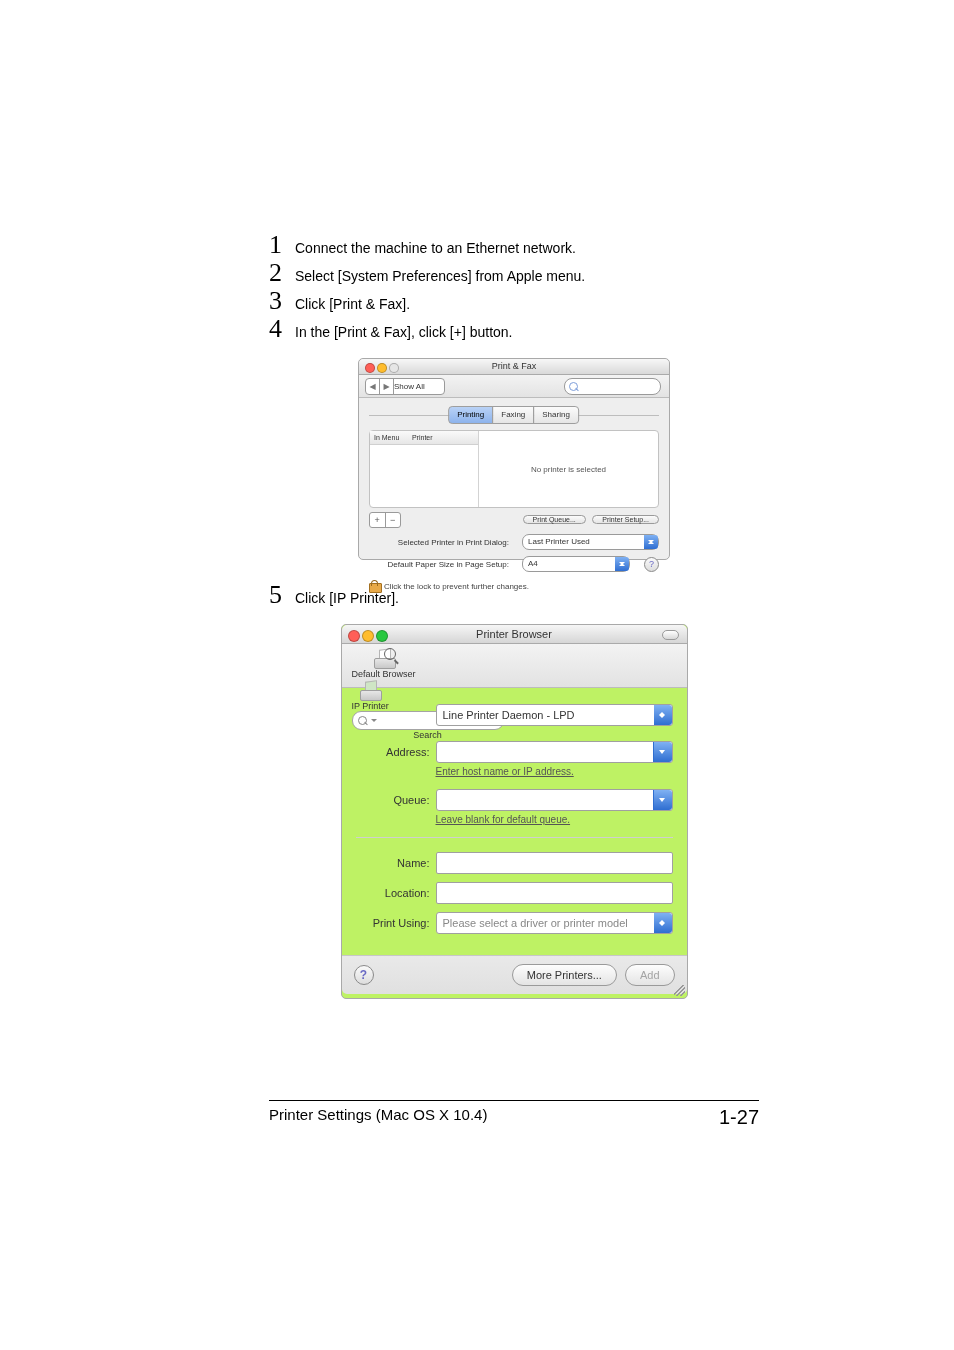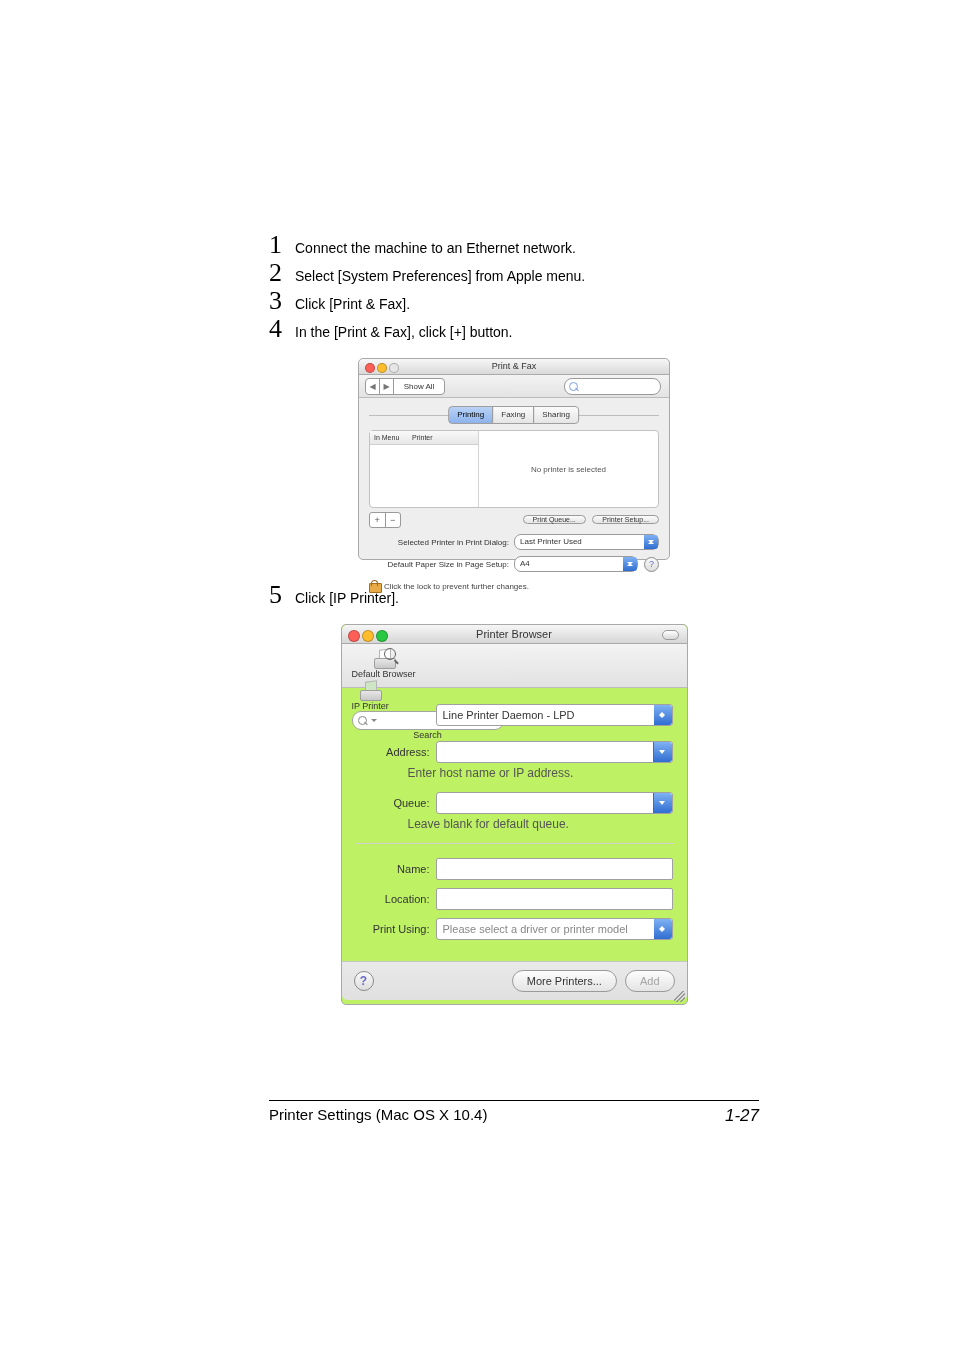--- a/index.html
+++ b/index.html
@@ -4,53 +4,53 @@
 <style>
   html,body{margin:0;padding:0;background:#fff;}
   .page{width:954px;height:1350px;position:relative;font-family:Arial,Helvetica,sans-serif;color:#000;}
   .content{position:absolute;left:269px;top:230px;width:490px;}
   .heading{font-weight:bold;font-size:17px;margin-bottom:10px;}
   .steps{list-style:none;padding:0;margin:0;}
   .steps li{display:flex;align-items:baseline;margin:2px 0;}
   .num{font-family:"Times New Roman",serif;font-size:26px;font-weight:normal;width:26px;text-align:left;line-height:1;}
   .step-text{font-size:14px;line-height:1.3;padding-top:4px;}
   .footer{position:absolute;left:269px;width:490px;border-top:1px solid #000;padding-top:5px;display:flex;justify-content:space-between;font-size:15px;}
-  .footer-right{font-size:17px;font-style:italic;}
+  .footer-right{font-size:20px;}
 
   
   .shot1{margin:16px auto 0;width:310px;height:200px;border:1px solid #a9a9a9;background:#eee;border-radius:5px;font-size:9px;color:#333;position:relative;}
   .titlebar1{height:15px;background:linear-gradient(#f7f7f7,#d9d9d9);border-bottom:1px solid #aaa;border-radius:5px 5px 0 0;text-align:center;line-height:15px;}
   .traffic{position:absolute;left:6px;top:4px;}
   .dot{display:inline-block;width:8px;height:8px;border-radius:50%;margin-right:2px;border:1px solid rgba(0,0,0,.25);}
   .red{background:#ff5f57;} .yel{background:#ffbd2e;} .grn{background:#e6e6e6;}
   .toolbar1{height:22px;background:linear-gradient(#f3f3f3,#e3e3e3);border-bottom:1px solid #bcbcbc;position:relative;}
   .nav-pill{position:absolute;left:6px;top:3px;width:78px;height:15px;border:1px solid #9a9a9a;border-radius:4px;background:#fff;display:flex;align-items:center;font-size:8px;}
   .nav-seg{width:13px;text-align:center;border-right:1px solid #9a9a9a;height:100%;line-height:15px;color:#777;}
-  .nav-label{flex:1;text-align:center;line-height:15px;}
+  .nav-label{flex:1;text-align:left;line-height:15px;}
   .search1{position:absolute;right:8px;top:3px;width:95px;height:15px;border:1px solid #9a9a9a;border-radius:8px;background:#fff;}
   .search1::before{content:"";position:absolute;left:4px;top:3px;width:7px;height:7px;border:1px solid #7f9fda;border-radius:50%;}
   .search1::after{content:"";position:absolute;left:10px;top:10px;width:4px;height:1px;background:#7f9fda;transform:rotate(45deg);}
   .tabs1{position:relative;height:18px;margin-top:8px;}
   .tabs-line{position:absolute;left:10px;right:10px;top:9px;height:1px;background:#bdbdbd;}
   .tab-grp{position:absolute;left:50%;transform:translateX(-50%);top:0;display:flex;}
   .tab{height:16px;padding:0 8px;border:1px solid #9e9e9e;background:linear-gradient(#fbfbfb,#e5e5e5);font-size:8px;line-height:16px;margin-left:-1px;}
   .tab:first-child{border-radius:4px 0 0 4px;}
   .tab:last-child{border-radius:0 4px 4px 0;}
   .tab.active{background:linear-gradient(#b9d2f6,#8db3ec);color:#000;}
   .panel1{margin:6px 10px 0;height:76px;border:1px solid #c2c2c2;border-radius:4px;background:#fff;position:relative;display:flex;}
   .left-list{width:108px;border-right:1px solid #d3d3d3;height:100%;}
   .list-hdr{height:13px;background:linear-gradient(#fafafa,#e6e6e6);border-bottom:1px solid #d0d0d0;font-size:7px;padding-left:4px;line-height:13px;}
   .list-hdr span:first-child{display:inline-block;width:36px;}
   .right-msg{flex:1;display:flex;align-items:center;justify-content:center;font-size:8px;color:#555;}
   .pm-row{margin:4px 10px 0;display:flex;justify-content:space-between;align-items:center;}
   .pm{width:30px;height:14px;border:1px solid #9a9a9a;border-radius:3px;background:#fff;display:flex;}
   .pm div{width:50%;text-align:center;line-height:14px;font-size:9px;color:#555;}
   .pm div:first-child{border-right:1px solid #9a9a9a;}
   .btn-oval{height:14px;padding:0 9px;border:1px solid #9a9a9a;border-radius:8px;background:linear-gradient(#fbfbfb,#e5e5e5);font-size:7px;line-height:14px;margin-left:4px;}
-  .row1{margin:6px 10px 0;display:flex;align-items:center;font-size:8px;}
+  .row1{margin:6px 10px 0;display:flex;align-items:center;font-size:8px;gap:8px;}
   .row1 .lab{text-align:right;width:140px;padding-right:5px;}
   .popup{flex:1;height:14px;border:1px solid #9a9a9a;border-radius:7px;background:#fff;position:relative;line-height:14px;padding-left:5px;font-size:8px;}
   .popup .cap{position:absolute;right:0;top:0;width:14px;height:14px;background:linear-gradient(#7fb1f3,#2f6ed1);border-radius:0 3px 3px 0;}
   .popup .cap::before{content:"";position:absolute;left:4px;top:3px;border:3px solid transparent;border-bottom:3px solid #fff;}
   .popup .cap::after{content:"";position:absolute;left:4px;bottom:3px;border:3px solid transparent;border-top:3px solid #fff;}
   .help{width:13px;height:13px;border:1px solid #8a8a8a;border-radius:50%;background:linear-gradient(#fafafa,#ddd);color:#6a6ac4;font-size:9px;text-align:center;line-height:13px;margin-left:6px;}
   .lock-row{margin:8px 10px 0;display:flex;align-items:center;font-size:8px;color:#444;}
   .lock{width:11px;height:13px;margin-right:4px;position:relative;}
   .lock::before{content:"";position:absolute;bottom:0;left:0;width:11px;height:8px;background:#e8a948;border:1px solid #a47020;border-radius:1px;}
   .lock::after{content:"";position:absolute;top:0;left:2px;width:5px;height:5px;border:1px solid #9a6a20;border-bottom:none;border-radius:4px 4px 0 0;}
@@ -80,21 +80,21 @@
   .tb-search .arrw{position:absolute;left:18px;top:7px;border:3px solid transparent;border-top:3px solid #888;}
   .form2{padding:16px 14px 6px;}
   .frow{display:flex;align-items:center;margin-bottom:3px;}
   .frow .fl{width:74px;text-align:right;padding-right:6px;font-size:11px;}
   .ftext{flex:1;height:20px;border:1px solid #a0a0a0;background:#fff;border-radius:3px;position:relative;line-height:20px;padding-left:6px;font-size:11px;}
   .ftext .cap{position:absolute;right:0;top:0;bottom:0;width:18px;background:linear-gradient(#7fb1f3,#2f6ed1);border-radius:0 3px 3px 0;}
   .ftext .cap::before{content:"";position:absolute;left:5px;top:4px;border:3.5px solid transparent;border-bottom:3.5px solid #fff;}
   .ftext .cap::after{content:"";position:absolute;left:5px;bottom:4px;border:3.5px solid transparent;border-top:3.5px solid #fff;}
   .combo-cap{position:absolute;right:0;top:0;bottom:0;width:18px;background:linear-gradient(#7fb1f3,#2f6ed1);border-left:1px solid #2f6ed1;border-radius:0 3px 3px 0;}
   .combo-cap::after{content:"";position:absolute;left:5px;top:8px;border:3.5px solid transparent;border-top:4px solid #fff;}
-  .hint{font-size:12px;color:#555;margin:2px 0 12px 52px;}
+  .hint{font-size:10px;color:#555;margin:2px 0 12px 80px;text-decoration:underline;}
   .sep{height:1px;background:#cfcfcf;margin:6px 0 14px;}
   .plain-input{flex:1;height:20px;border:1px solid #a0a0a0;background:#fff;border-radius:2px;}
   .bottom-bar{height:38px;border-top:1px solid #c7c7c7;margin-top:12px;display:flex;align-items:center;padding:0 12px;background:linear-gradient(#e9e9e9,#e0e0e0);border-radius:0 0 5px 5px;}
   .help2{width:18px;height:18px;border:1px solid #8a8a8a;border-radius:50%;background:linear-gradient(#fafafa,#ddd);color:#6a6ac4;font-weight:bold;font-size:12px;text-align:center;line-height:18px;}
   .bb-spacer{flex:1;}
   .btn2{height:20px;padding:0 14px;border:1px solid #9a9a9a;border-radius:11px;background:linear-gradient(#fdfdfd,#e4e4e4);font-size:11px;line-height:20px;margin-left:8px;}
   .btn2.disabled{color:#a4a4a4;}
   .resize{position:absolute;right:2px;bottom:2px;width:11px;height:11px;background:
     linear-gradient(135deg,transparent 0,transparent 40%,#999 40%,#999 46%,transparent 46%,transparent 58%,#999 58%,#999 64%,transparent 64%,transparent 76%,#999 76%,#999 82%,transparent 82%);}
 </style>

